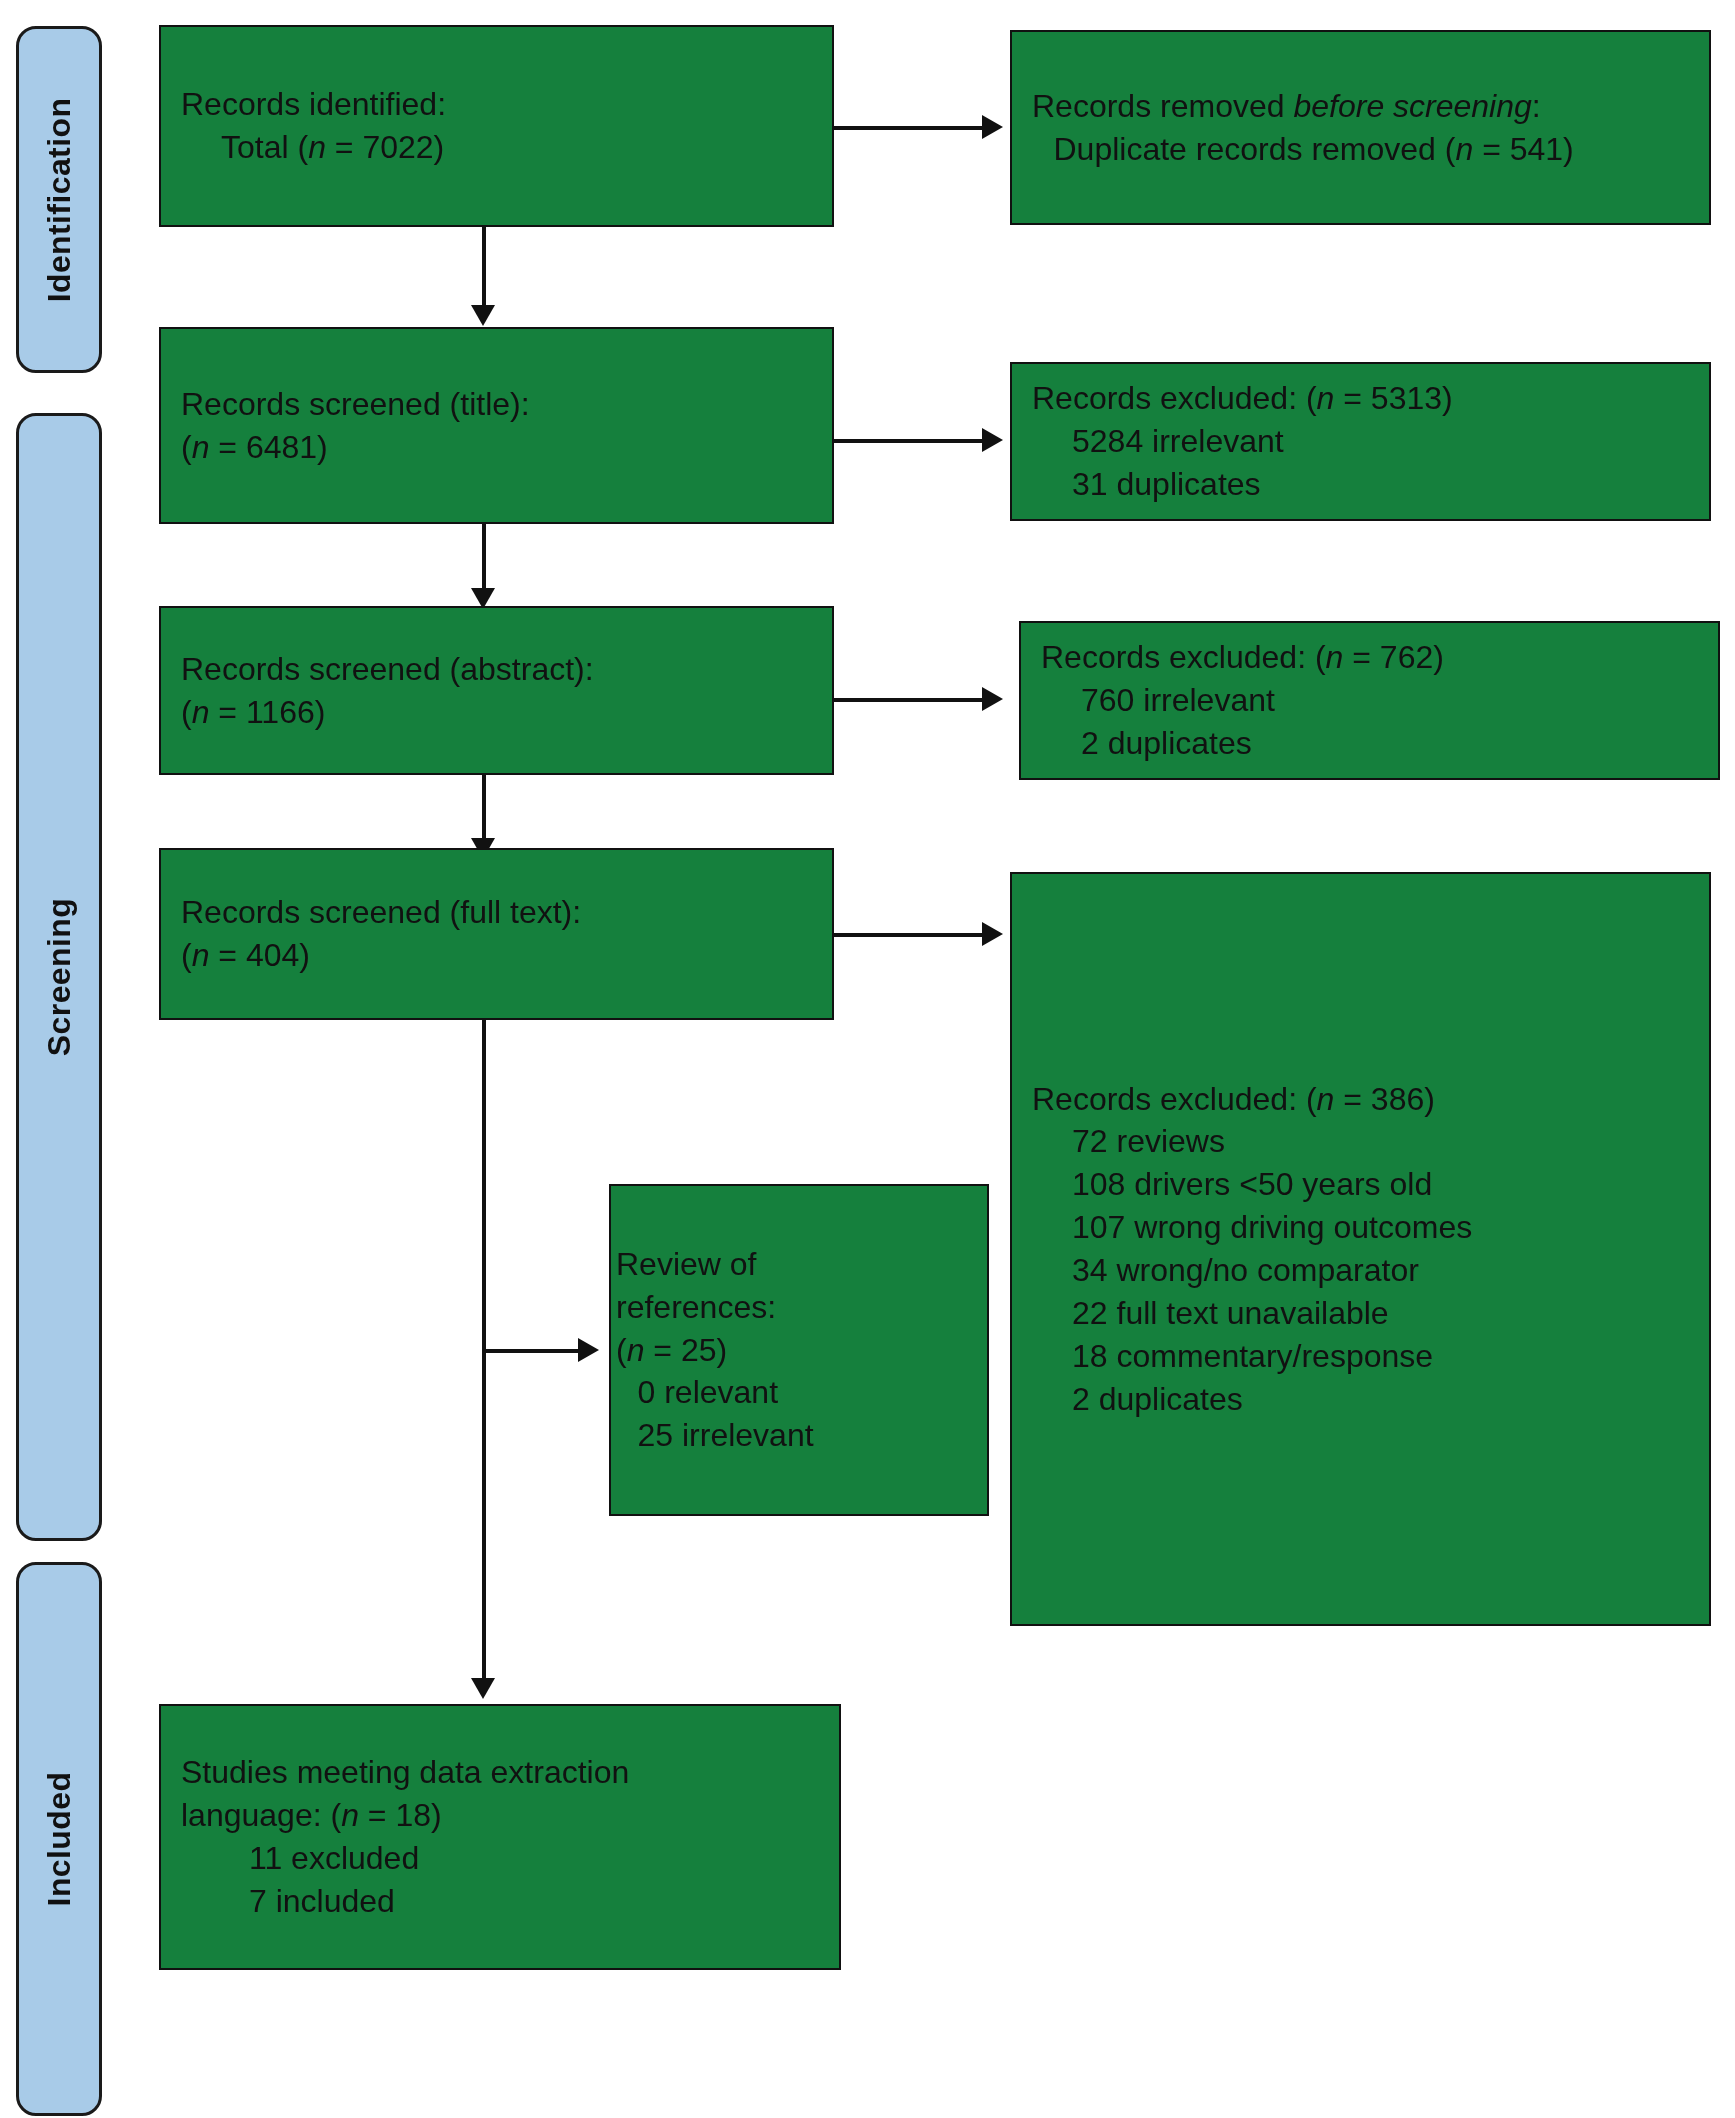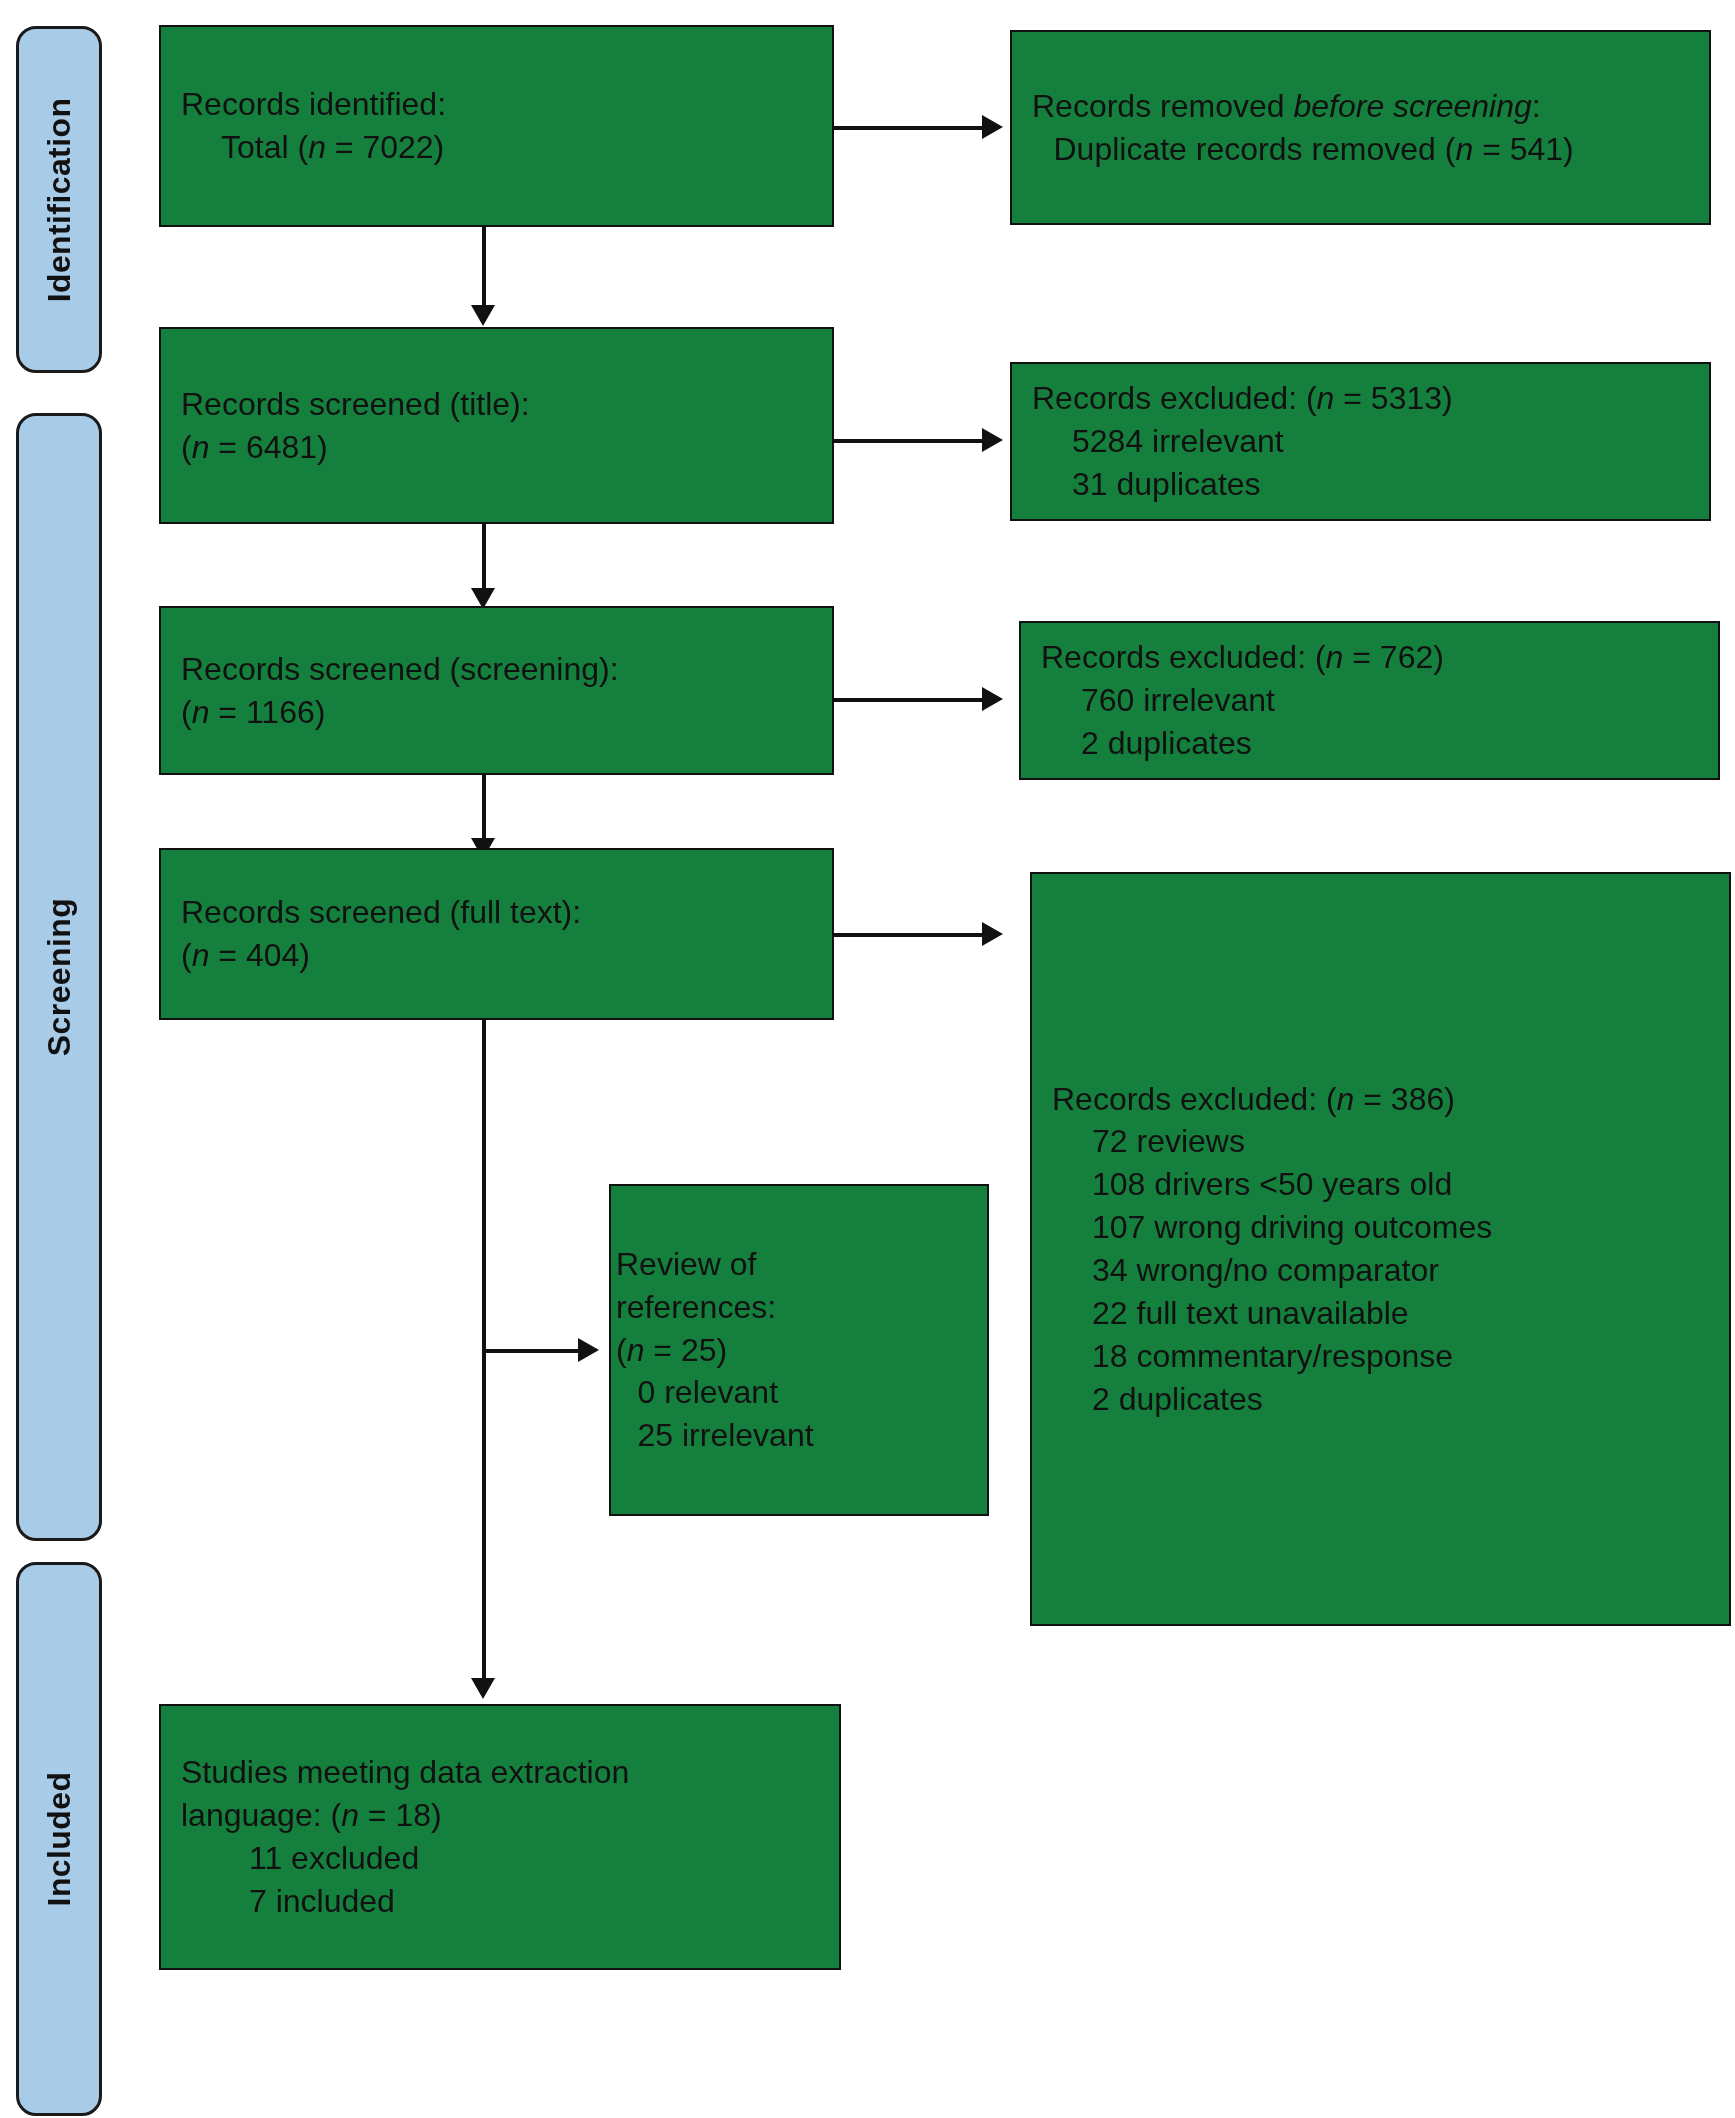--- a/index.html
+++ b/index.html
@@ -161,41 +161,41 @@
   <div class="box" style="left:1010px; top:362px; width:701px; height:159px;">
     <div class="box-lines">
       <div class="line"><span>Records excluded: (</span><span class="ital">n</span><span> = 5313)</span></div>
       <div class="line ind1">5284 irrelevant</div>
       <div class="line ind1">31 duplicates</div>
     </div>
   </div>
 
   <div class="box" style="left:159px; top:606px; width:675px; height:169px;">
     <div class="box-lines">
-      <div class="line">Records screened (screening):</div>
+      <div class="line">Records screened (abstract):</div>
       <div class="line"><span>(</span><span class="ital">n</span><span> = 1166)</span></div>
     </div>
   </div>
 
   <div class="box" style="left:1010px; top:621px; width:701px; height:159px;margin-left:9px;">
     <div class="box-lines">
       <div class="line"><span>Records excluded: (</span><span class="ital">n</span><span> = 762)</span></div>
       <div class="line ind1">760 irrelevant</div>
       <div class="line ind1">2 duplicates</div>
     </div>
   </div>
 
   <div class="box" style="left:159px; top:848px; width:675px; height:172px;">
     <div class="box-lines">
       <div class="line">Records screened (full text):</div>
       <div class="line"><span>(</span><span class="ital">n</span><span> = 404)</span></div>
     </div>
   </div>
 
-  <div class="box" style="left:1010px; top:872px; width:701px; height:754px;margin-left:20px;">
+  <div class="box" style="left:1010px; top:872px; width:701px; height:754px;">
     <div class="box-lines">
       <div class="line"><span>Records excluded: (</span><span class="ital">n</span><span> = 386)</span></div>
       <div class="line ind1">72 reviews</div>
       <div class="line ind1">108 drivers &lt;50 years old</div>
       <div class="line ind1">107 wrong driving outcomes</div>
       <div class="line ind1">34 wrong/no comparator</div>
       <div class="line ind1">22 full text unavailable</div>
       <div class="line ind1">18 commentary/response</div>
       <div class="line ind1">2 duplicates</div>
     </div>

